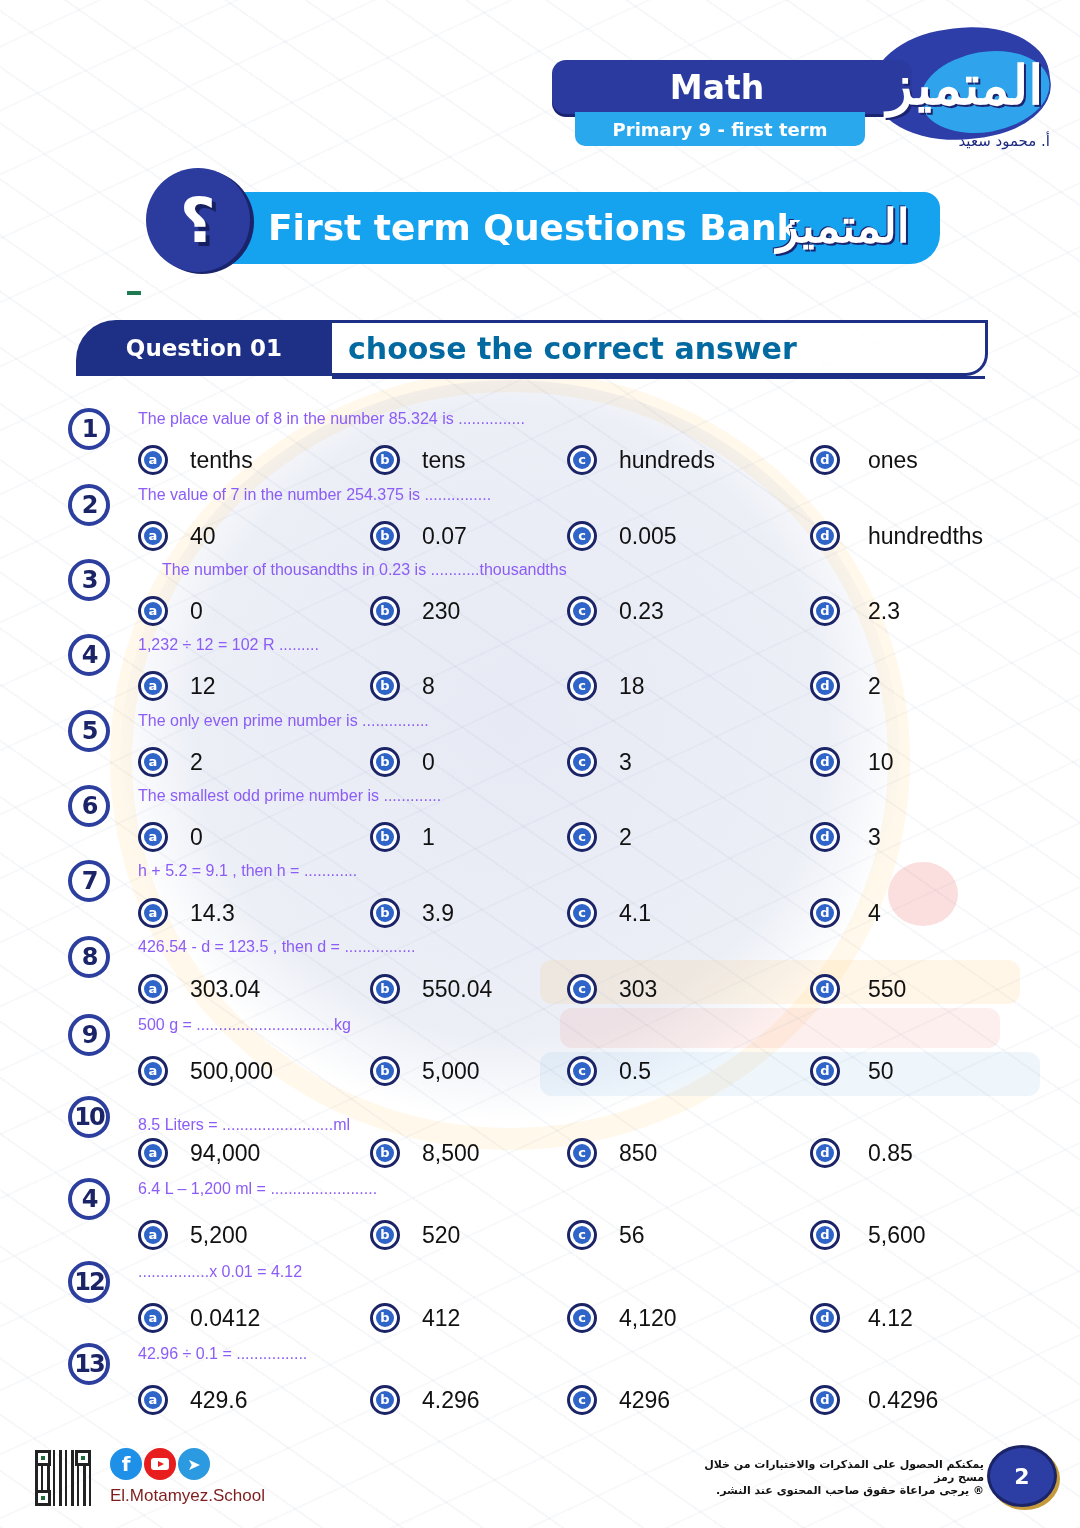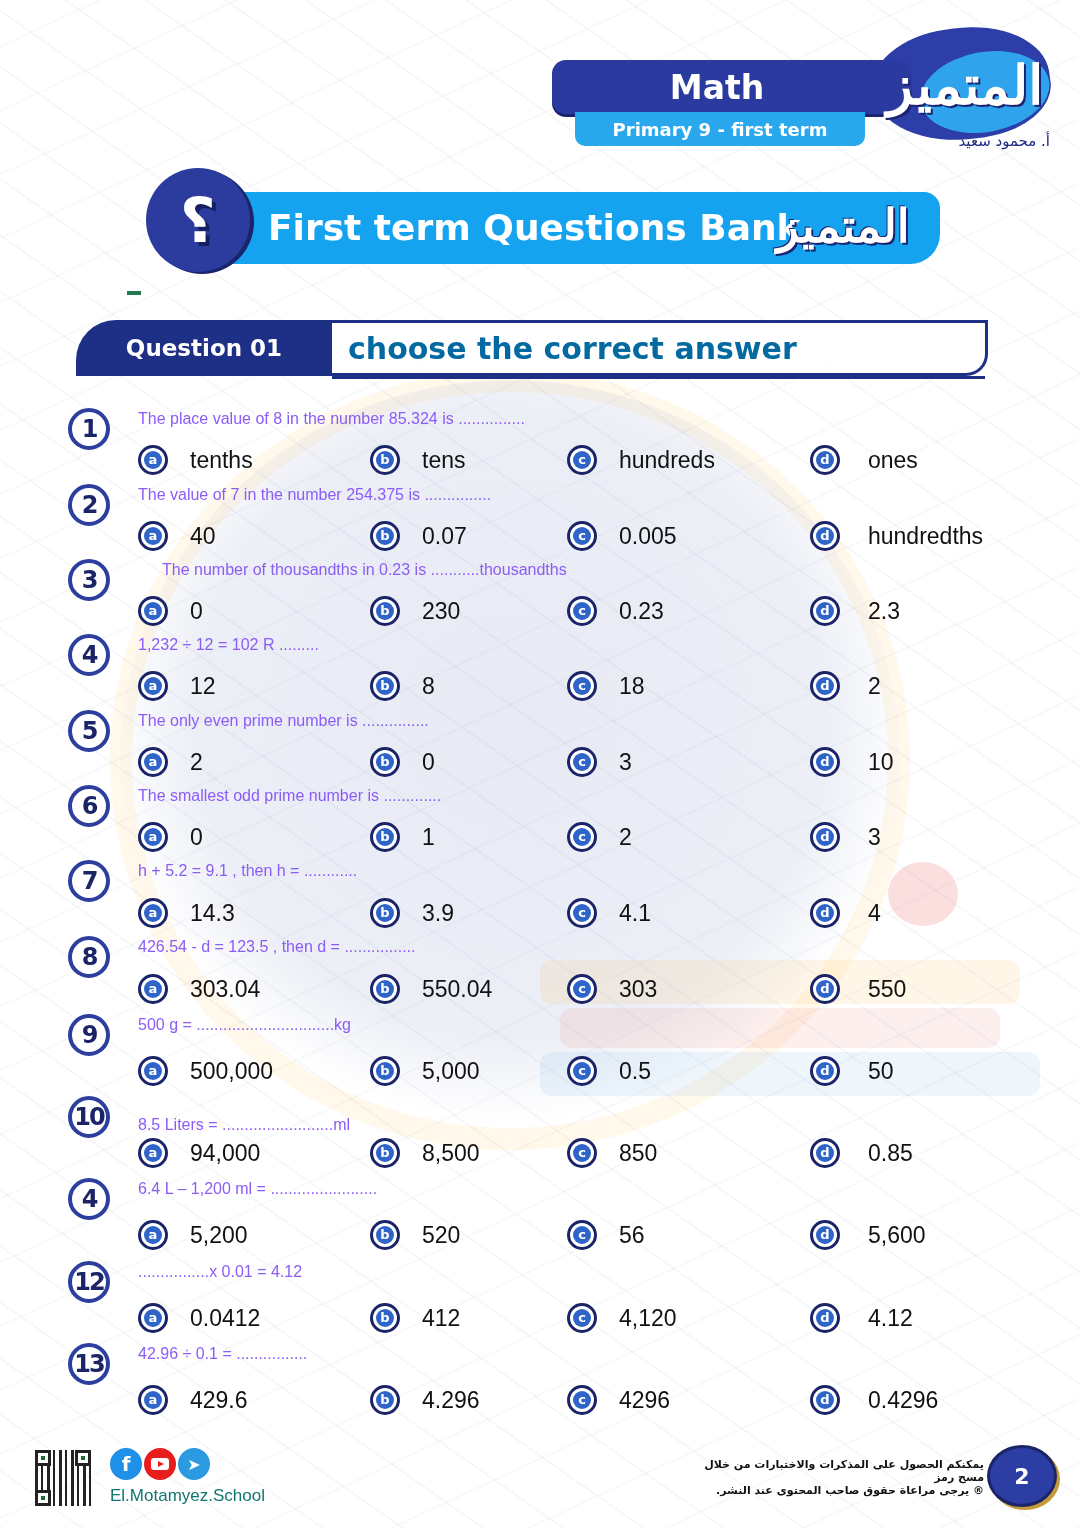--- a/index.html
+++ b/index.html
@@ -198,21 +198,21 @@
     display: flex; align-items: center; justify-content: center;
     color: #fff; font-weight: bold; font-size: 20px;
   }
   .soc.fb { background: #1e90e8; }
   .soc.yt { background: #e81e1e; }
   .soc.tg { background: #2c9ae0; font-size: 16px; }
   .yt-inner { width: 18px; height: 12px; background: #fff; border-radius: 3px; position: relative; }
   .yt-inner::after { content: ""; position: absolute; left: 7px; top: 3px; border-left: 6px solid #e81e1e; border-top: 3px solid transparent; border-bottom: 3px solid transparent; }
   .school-name {
     position: absolute; left: 110px; top: 1486px;
-    font-size: 17px; color: #0f766e; font-family: "Liberation Sans", sans-serif; z-index: 2;
+    font-size: 17px; color: #7f1d1d; font-family: "Liberation Sans", sans-serif; z-index: 2;
   }
   .footer-note {
     position: absolute; left: 688px; top: 1458px; width: 296px;
     font-size: 11px; line-height: 13px; color: #111; font-weight: bold;
     direction: rtl; text-align: right; z-index: 2;
   }
   .page-num {
     position: absolute; left: 990px; top: 1448px; width: 64px; height: 56px;
     border-radius: 50%; background: #2c3ea4;
     box-shadow: 0 0 0 3px #1a2466, 3px 3px 0 3px #c69a3a;

